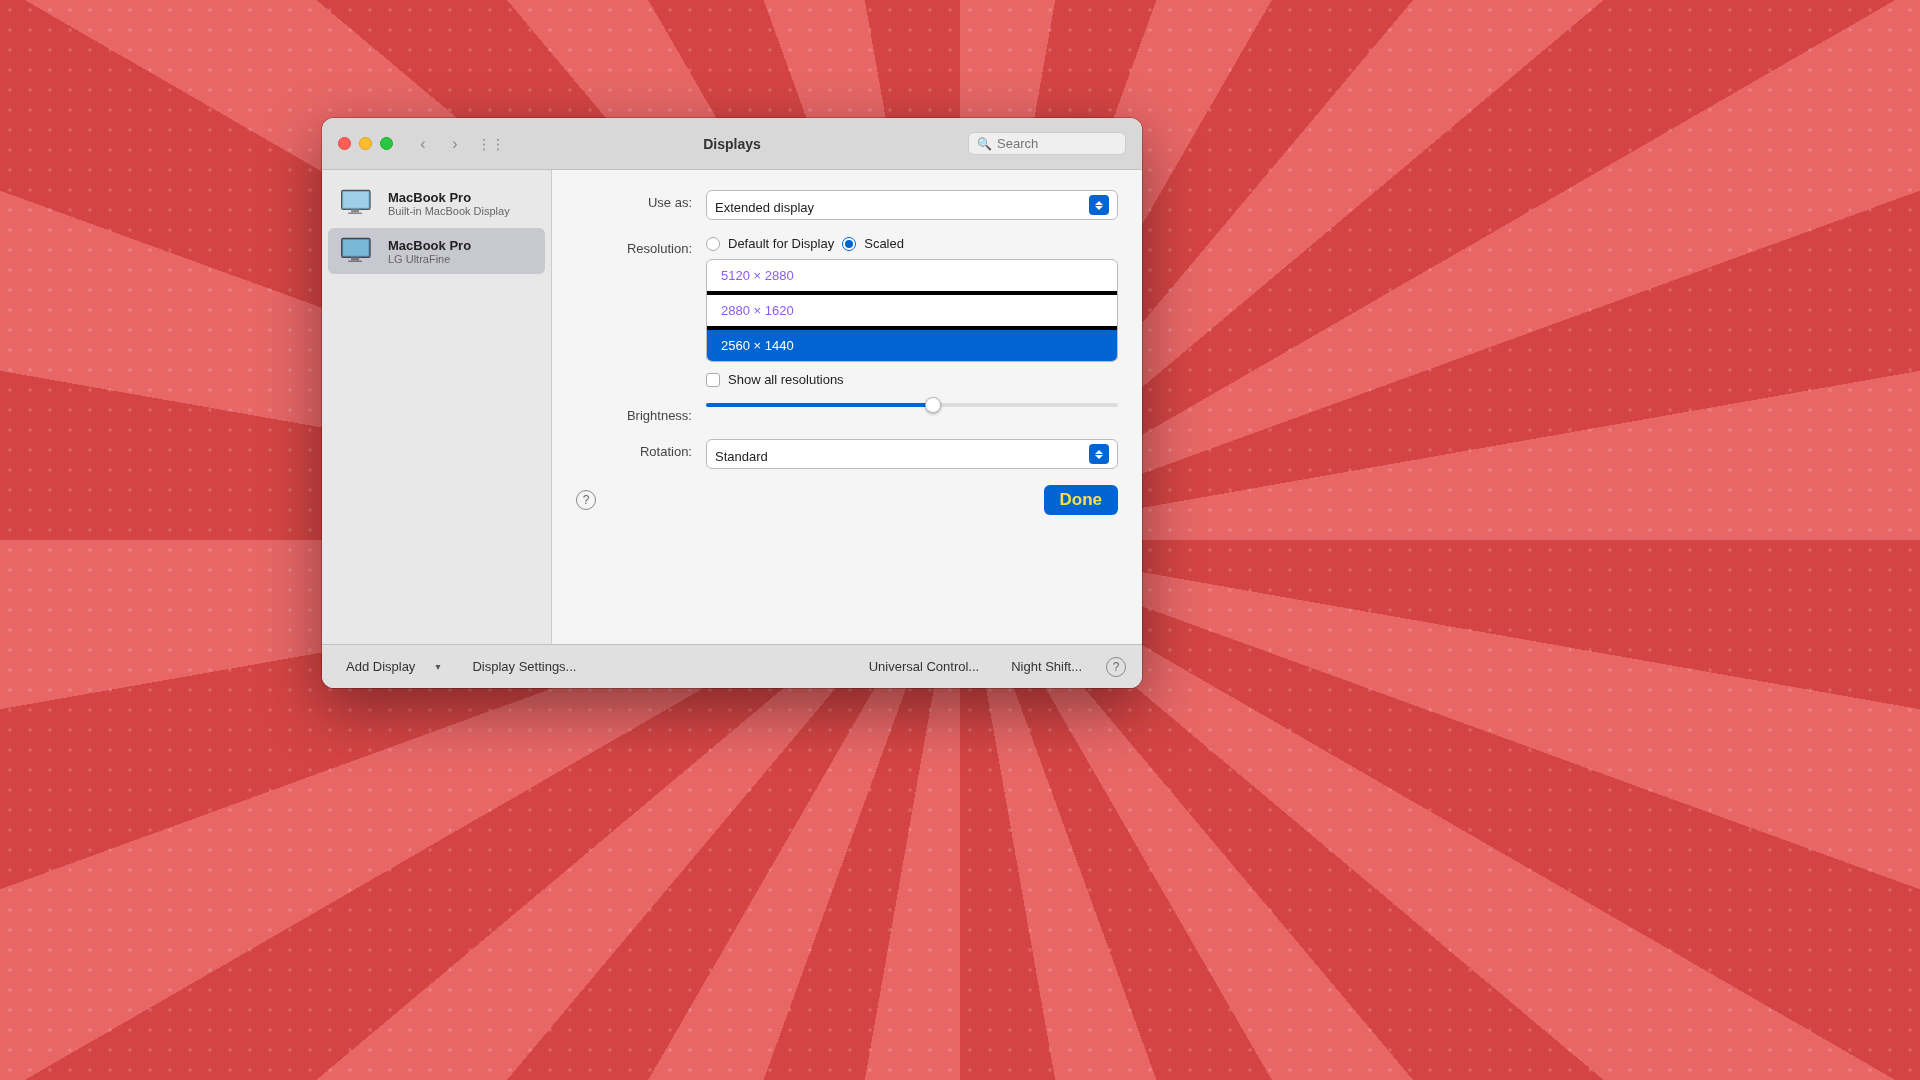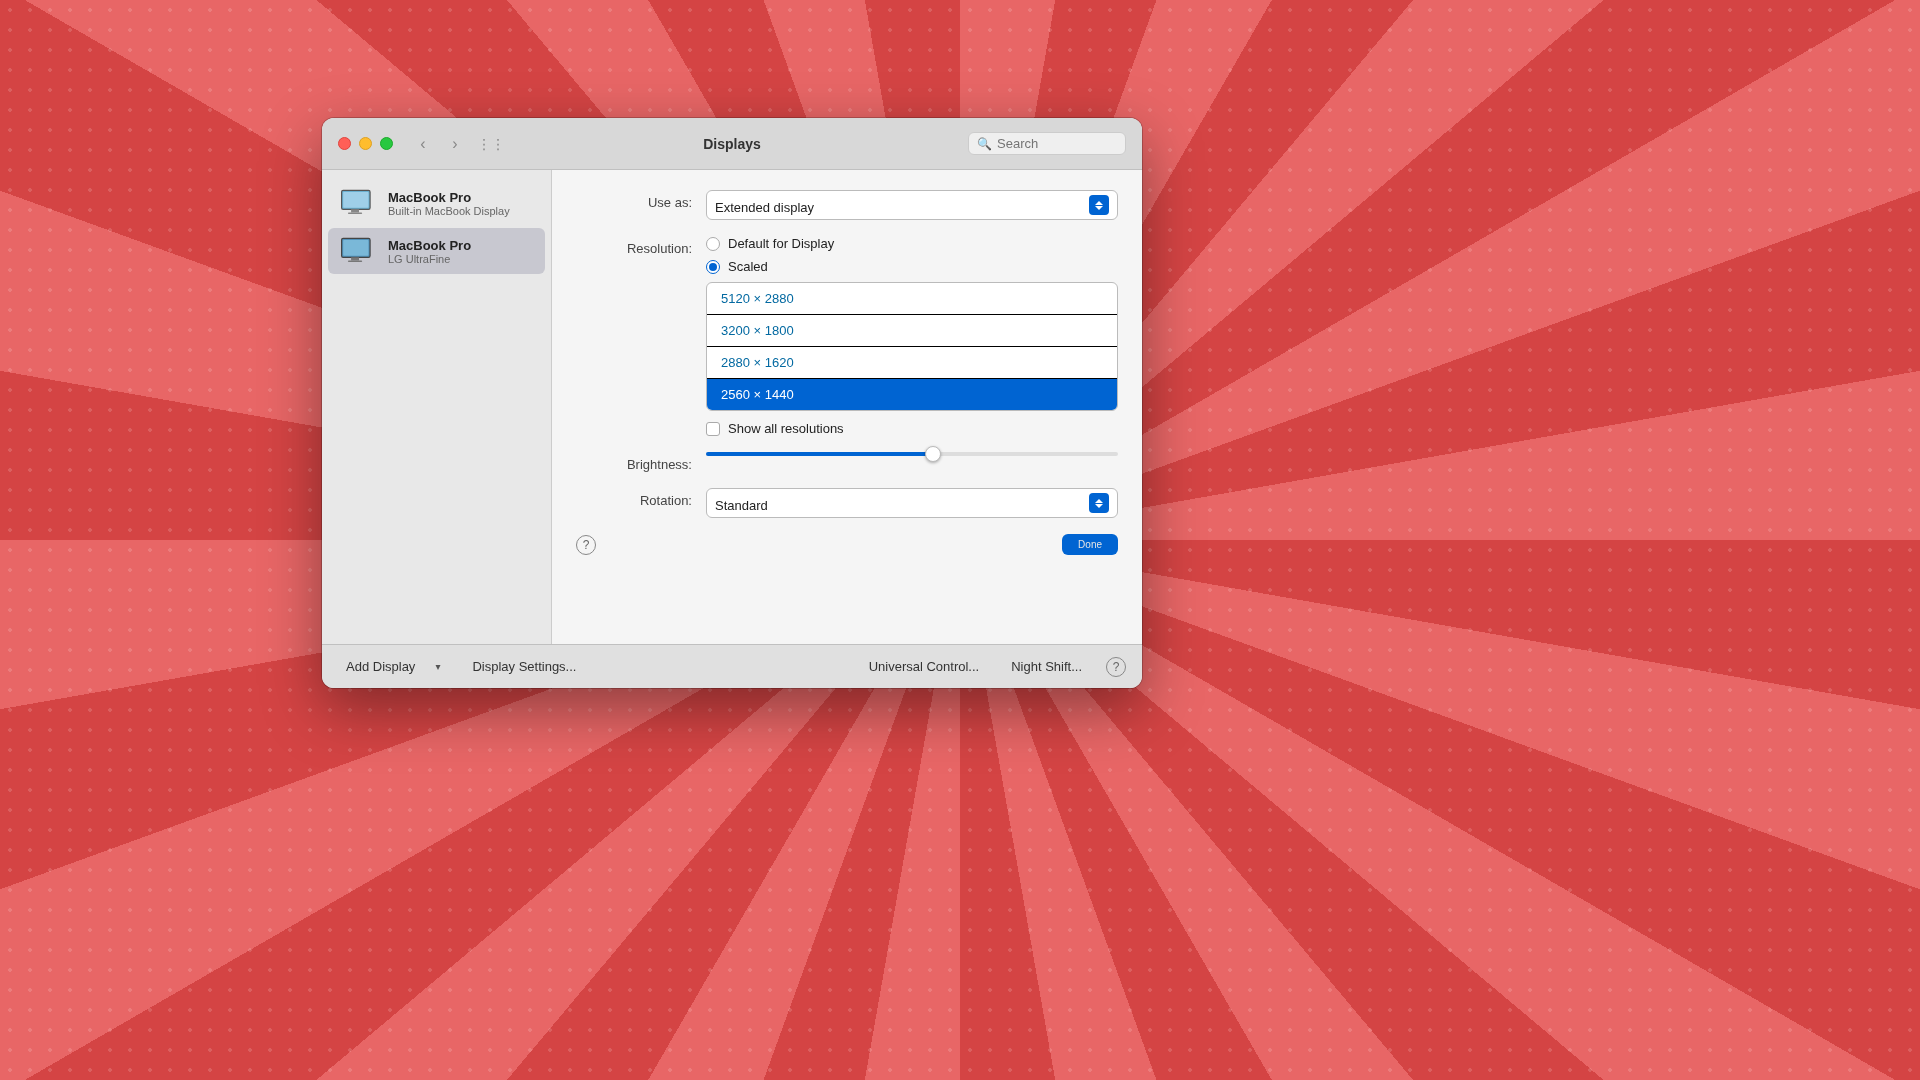--- a/index.html
+++ b/index.html
@@ -261,21 +261,21 @@
       border-bottom: 4px solid white;
     }
 
     .select-stepper::after {
       border-top: 4px solid white;
     }
 
     
     .radio-group {
       display: flex;
-      flex-direction: column;
+      flex-direction: row;
       gap: 8px;
     }
 
     .radio-label {
       display: flex;
       align-items: center;
       gap: 8px;
       font-size: 13px;
       color: #222;
       cursor: pointer;
@@ -312,23 +312,23 @@
       border: 1px solid #bbb;
       border-radius: 6px;
       overflow: hidden;
       margin-top: 8px;
       width: 100%;
     }
 
     .res-item {
       padding: 8px 14px;
       font-size: 13px;
-      color: #0369a1;
-      cursor: pointer;
-      border-bottom: 1px solid #000000;
+      color: #8b5cf6;
+      cursor: pointer;
+      border-bottom: 4px solid #000000;
     }
 
     .res-item:last-child {
       border-bottom: none;
     }
 
     .res-item.selected {
       background: #0064d2;
       color: white;
     }
@@ -433,26 +433,26 @@
       align-items: center;
       justify-content: center;
       font-size: 12px;
       color: #666;
       cursor: pointer;
     }
 
     
     .done-btn {
       background: #0064d2;
-      color: #e5e5e5;
+      color: #fde047;
       border: none;
       border-radius: 6px;
       padding: 5px 16px;
-      font-size: 10px;
-      font-weight: 400;
+      font-size: 17px;
+      font-weight: 700;
       cursor: pointer;
     }
 
     
     .dialog-footer {
       display: flex;
       align-items: center;
       justify-content: space-between;
       margin-top: 8px;
     }
@@ -544,21 +544,20 @@
               <span>Default for Display</span>
             </label>
             <label class="radio-label">
               <div class="radio-input checked"></div>
               <span>Scaled</span>
             </label>
           </div>
 
           <div class="resolution-list">
             <div class="res-item">5120 × 2880</div>
-            <div class="res-item">3200 × 1800</div>
             <div class="res-item">2880 × 1620</div>
             <div class="res-item selected">2560 × 1440</div>
           </div>
 
           <div class="show-all-row">
             <div class="checkbox"></div>
             <span class="show-all-label">Show all resolutions</span>
           </div>
 
         </div>

